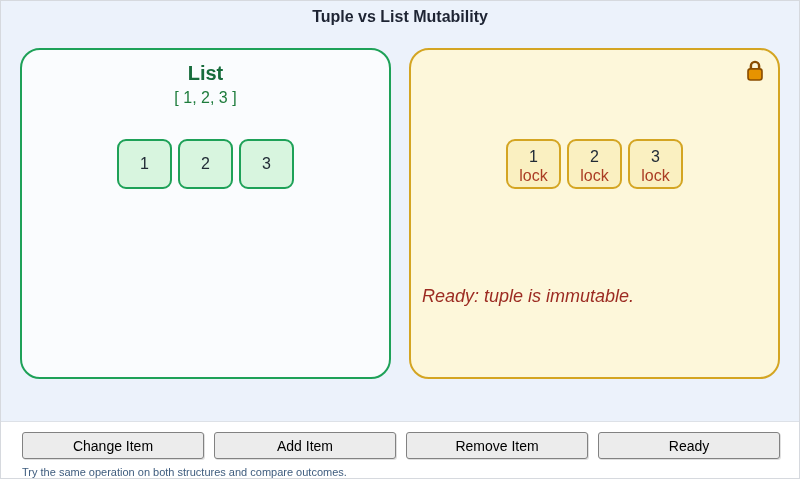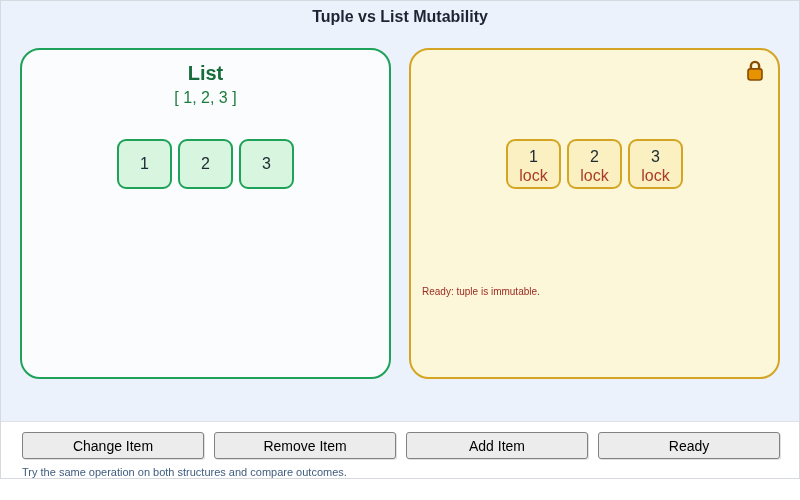--- a/index.html
+++ b/index.html
@@ -95,21 +95,22 @@
     line-height: 20px;
   }
   .item-lock-label {
     font-size: 16px;
     color: #ab3d24;
     line-height: 13px;
     margin-top: 2px;
   }
   .status-text {
     position: absolute;
-    font-size: 10px;
+    font-size: 18px;
+    font-style: italic;
   }
   .panel.list .status-text {
     left: 12px; top: 256px;
     color: #1e7c3c;
   }
   .panel.tuple .status-text {
     left: 11px; top: 236px;
     color: #9c2b22;
   }
   .lock-icon {
@@ -190,20 +191,20 @@
         <span class="item-value">3</span>
         <span class="item-lock-label">lock</span>
       </div>
     </div>
     <div class="status-text">Ready: tuple is immutable.</div>
   </div>
 
   <div class="controls">
     <div class="button-row">
       <button class="ctrl-button">Change Item</button>
+      <button class="ctrl-button">Add Item</button>
       <button class="ctrl-button">Remove Item</button>
-      <button class="ctrl-button">Add Item</button>
       <button class="ctrl-button">Ready</button>
     </div>
     <div class="hint-text">Try the same operation on both structures and compare outcomes.</div>
   </div>
 
 </div>
 
 </body></html>

